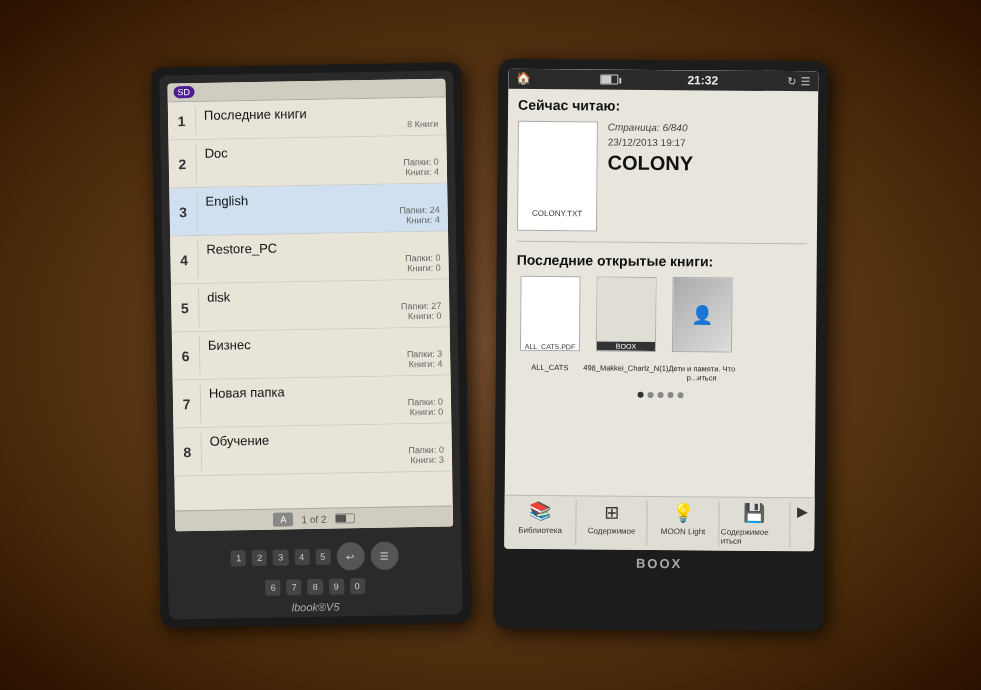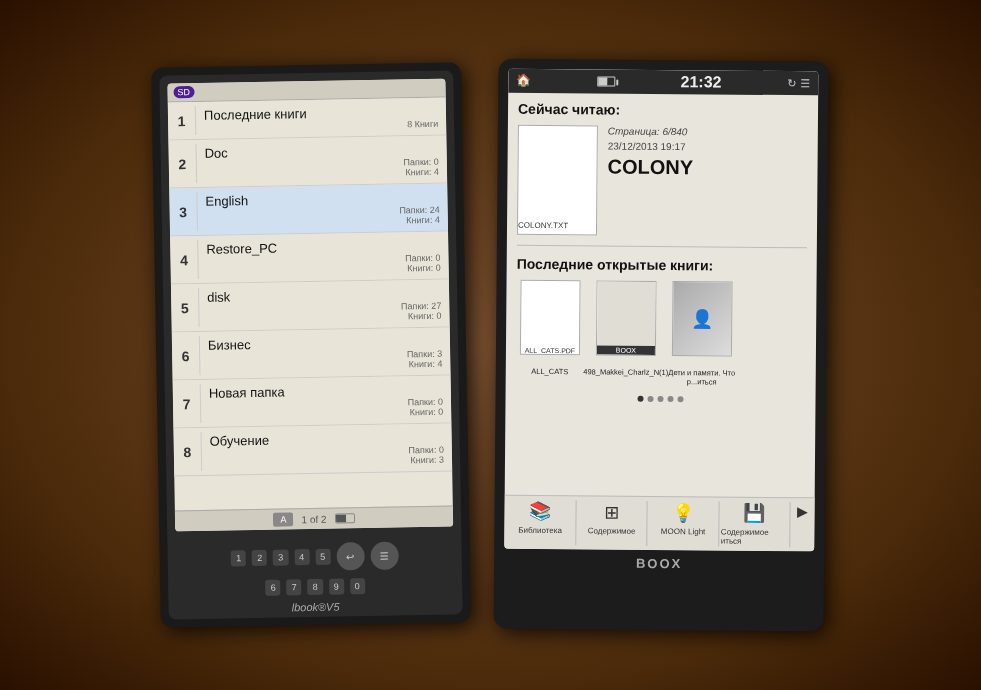--- a/index.html
+++ b/index.html
@@ -202,21 +202,21 @@
       justify-content: space-between;
     }
 
     .header-icon {
       color: #ccc;
       font-size: 12px;
     }
 
     .header-time {
       color: #eee;
-      font-size: 16px;
+      font-size: 12px;
       font-weight: bold;
       text-align: right;
     }
 
     .header-icons-right {
       display: flex;
       gap: 4px;
       color: #ccc;
       font-size: 11px;
     }
@@ -266,24 +266,25 @@
       gap: 10px;
     }
 
     .book-cover-left {
       width: 80px;
       height: 110px;
       background: #fff;
       border: 1px solid #aaa;
       display: flex;
       flex-direction: column;
+      align-items: center;
       justify-content: flex-end;
       font-size: 9px;
       color: #555;
-      padding-bottom: 4px;
+      padding-bottom: 12px;
     }
 
     .book-cover-text {
       font-size: 8px;
       color: #333;
     }
 
     .book-info-right {
       flex: 1;
       display: flex;

